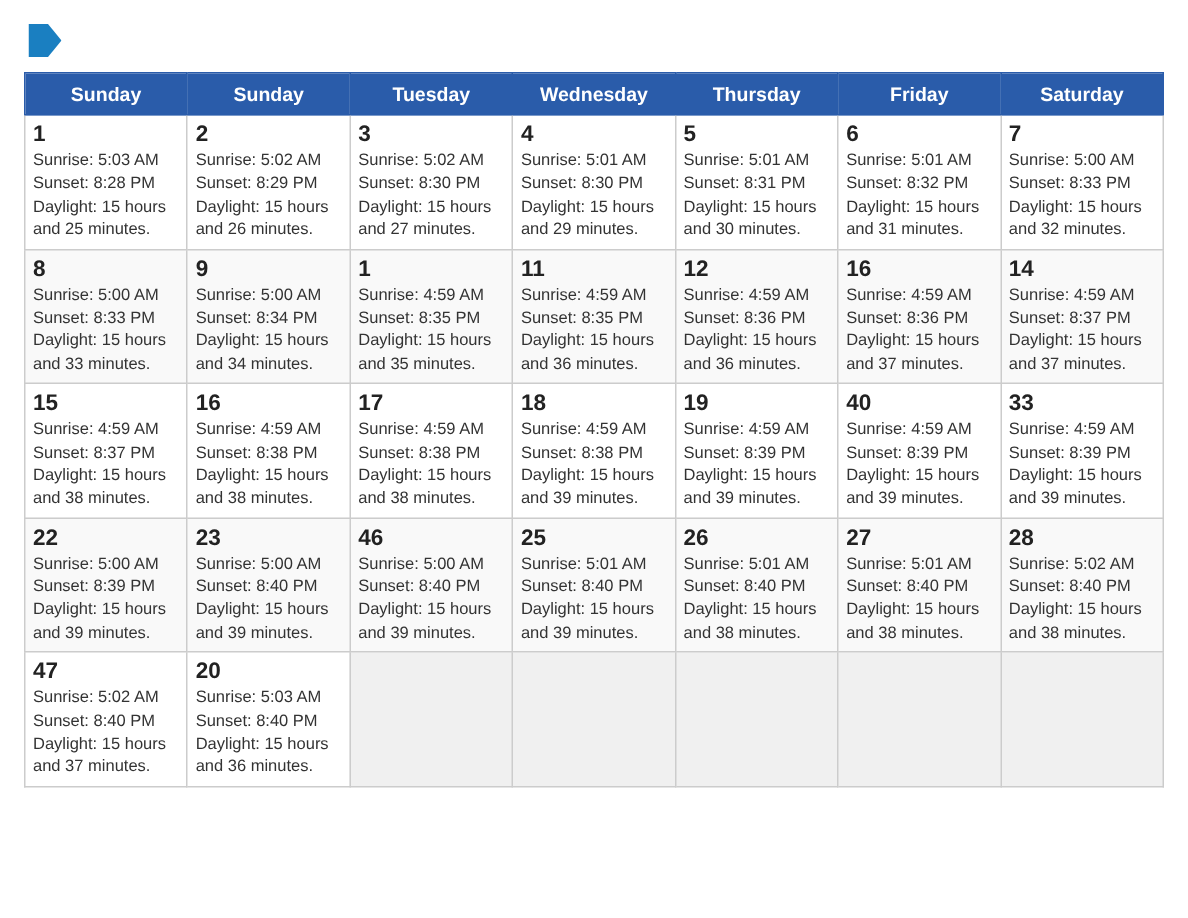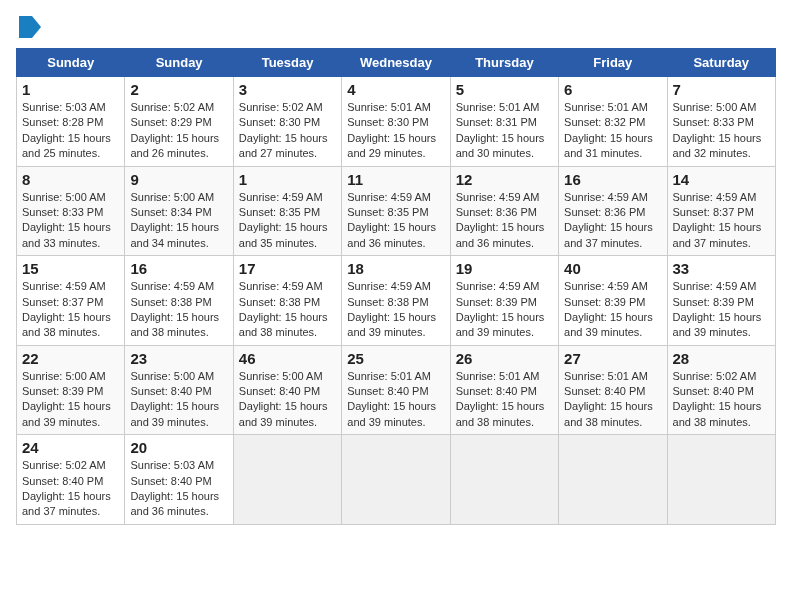--- a/index.html
+++ b/index.html
@@ -148,21 +148,21 @@
       <tr class="week-row">
         <td><span class="day-number">22</span><span class="day-info">Sunrise: 5:00 AM<br>Sunset: 8:39 PM<br>Daylight: 15 hours and 39 minutes.</span></td>
         <td><span class="day-number">23</span><span class="day-info">Sunrise: 5:00 AM<br>Sunset: 8:40 PM<br>Daylight: 15 hours and 39 minutes.</span></td>
         <td><span class="day-number">46</span><span class="day-info">Sunrise: 5:00 AM<br>Sunset: 8:40 PM<br>Daylight: 15 hours and 39 minutes.</span></td>
         <td><span class="day-number">25</span><span class="day-info">Sunrise: 5:01 AM<br>Sunset: 8:40 PM<br>Daylight: 15 hours and 39 minutes.</span></td>
         <td><span class="day-number">26</span><span class="day-info">Sunrise: 5:01 AM<br>Sunset: 8:40 PM<br>Daylight: 15 hours and 38 minutes.</span></td>
         <td><span class="day-number">27</span><span class="day-info">Sunrise: 5:01 AM<br>Sunset: 8:40 PM<br>Daylight: 15 hours and 38 minutes.</span></td>
         <td><span class="day-number">28</span><span class="day-info">Sunrise: 5:02 AM<br>Sunset: 8:40 PM<br>Daylight: 15 hours and 38 minutes.</span></td>
       </tr>
       <tr class="week-row">
-        <td><span class="day-number">24</span><span class="day-info">Sunrise: 5:02 AM<br>Sunset: 8:40 PM<br>Daylight: 15 hours and 37 minutes.</span></td>
+        <td><span class="day-number">47</span><span class="day-info">Sunrise: 5:02 AM<br>Sunset: 8:40 PM<br>Daylight: 15 hours and 37 minutes.</span></td>
         <td><span class="day-number">20</span><span class="day-info">Sunrise: 5:03 AM<br>Sunset: 8:40 PM<br>Daylight: 15 hours and 36 minutes.</span></td>
         <td class="empty"></td>
         <td class="empty"></td>
         <td class="empty"></td>
         <td class="empty"></td>
         <td class="empty"></td>
       </tr>
     </tbody>
 </table>
 

